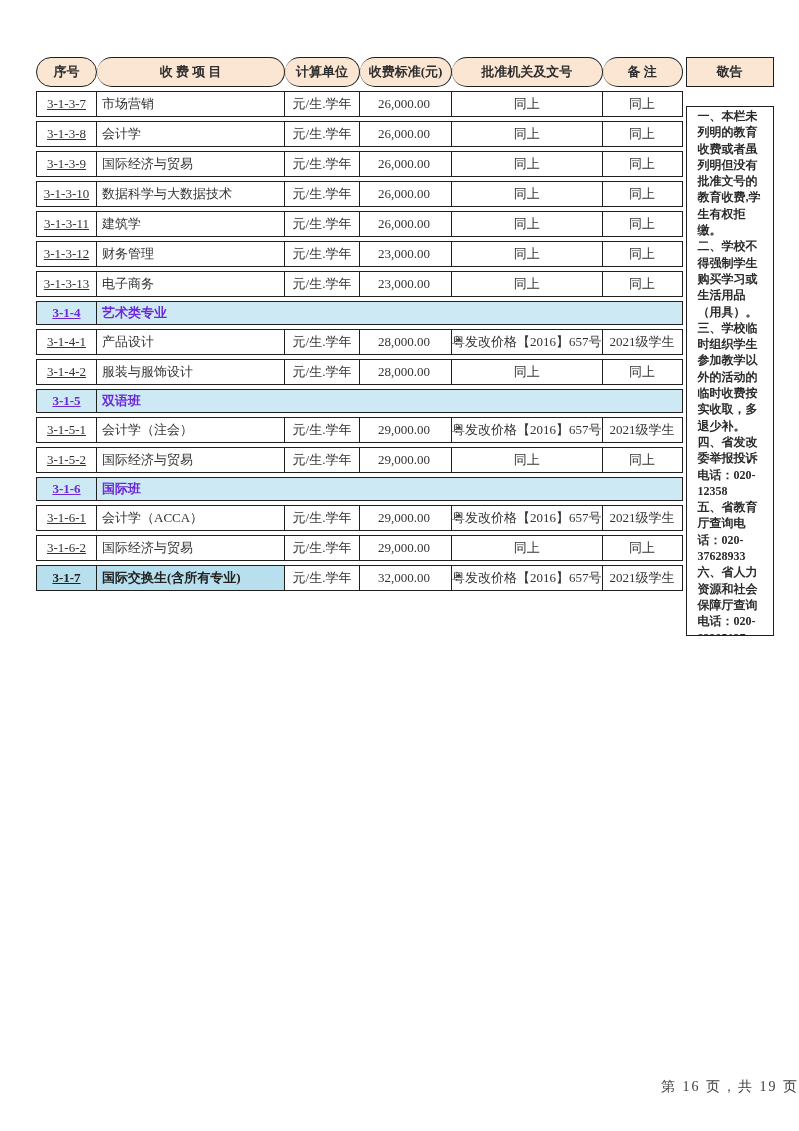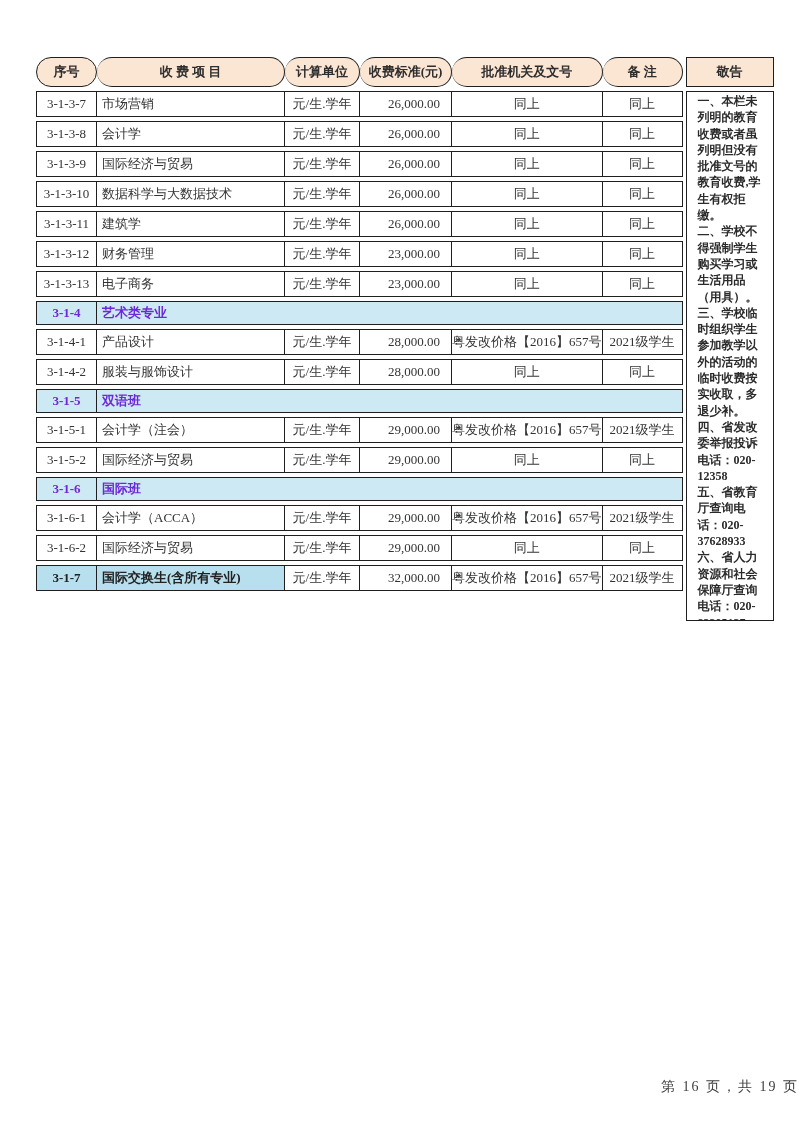--- a/index.html
+++ b/index.html
@@ -32,38 +32,38 @@
   .fee-table thead th {
     height: 28px;
     background: var(--header-bg, #fbe5d3);
     font-weight: bold;
     font-size: 13px;
     text-align: center;
     color: #2e2e2e;
     border-radius: 15px;
   }
   .fee-table tbody td { height: 24px; font-size: 13px; vertical-align: middle; }
-  td.c-no   { text-align: center; }
+  td.c-no   { text-align: center; text-decoration: underline; }
   td.c-item { text-align: left; padding-left: 5px; }
   td.c-unit { text-align: center; font-size: 12.5px; }
-  td.c-fee  { text-align: right; padding-right: 11px; }
+  td.c-fee  { text-align: right; padding-right: 21px; }
   td.c-auth { text-align: center; font-size: 11.5px; }
   td.c-note { text-align: center; font-size: 12.5px; }
   tr.section td {
     height: 22px;
     background: var(--section-bg, #cde9f3);
     font-weight: bold;
     color: #6d28d9;
   }
   tr.hl td.c-no, tr.hl td.c-item {
     background: var(--highlight-bg, #b7dfed);
     font-weight: bold;
     color: #222222;
   }
-  .notice-col { display: flex; flex-direction: column; gap: 4px; width: 88px; }
+  .notice-col { display: flex; flex-direction: column; gap: 19px; width: 88px; }
   .notice-header {
     box-sizing: border-box;
     height: 30px; line-height: 28px;
     border: 1px solid var(--border, #1f1f1f);
     background: var(--header-bg, #fbe5d3);
     font-weight: bold; font-size: 13px; text-align: center;
     color: #2e2e2e;
   }
   .notice-box {
     box-sizing: border-box;

